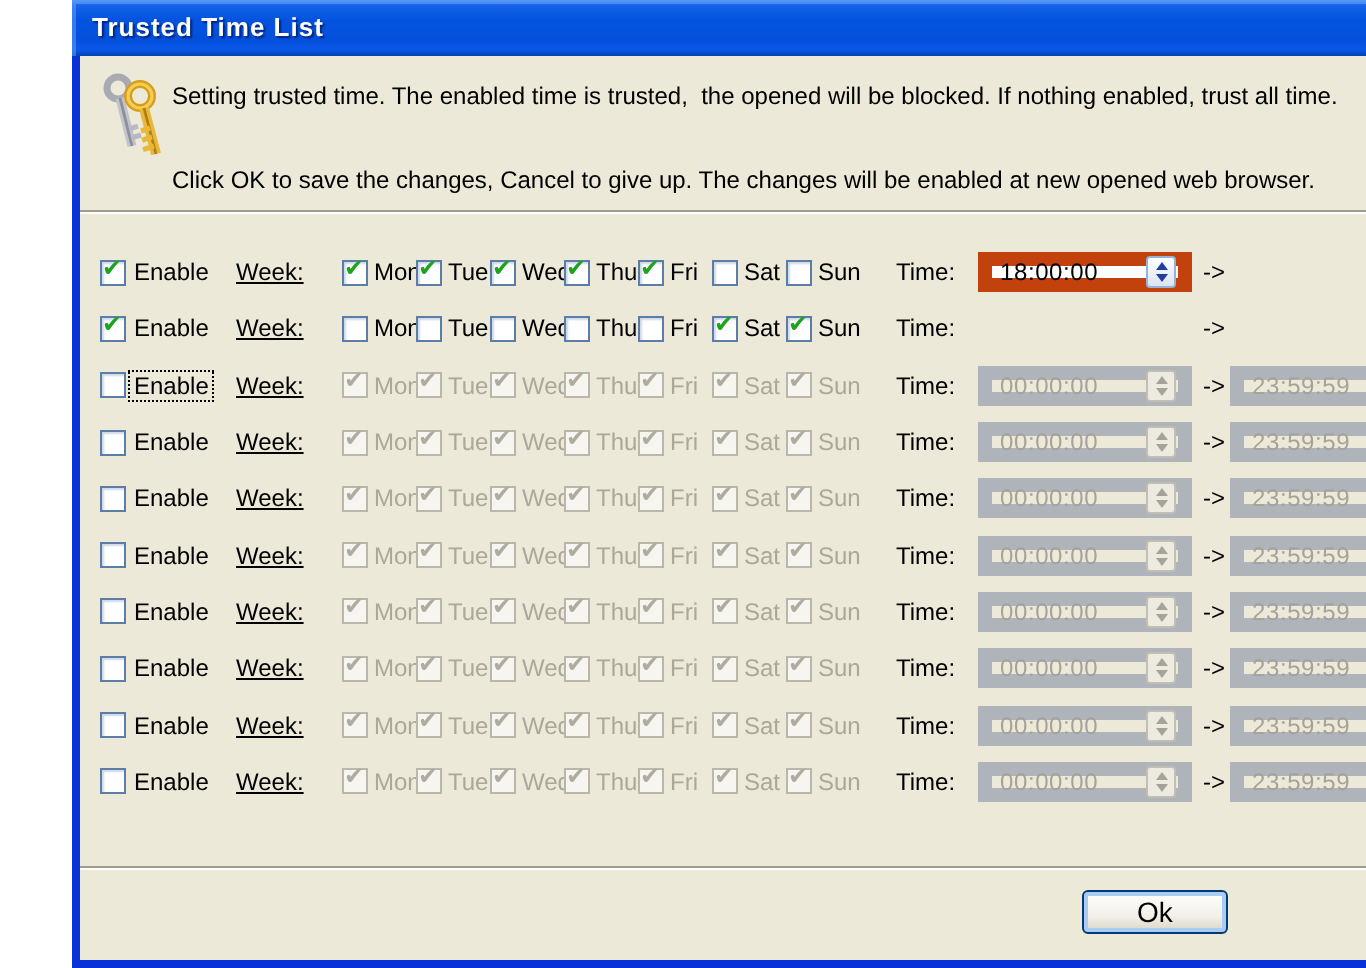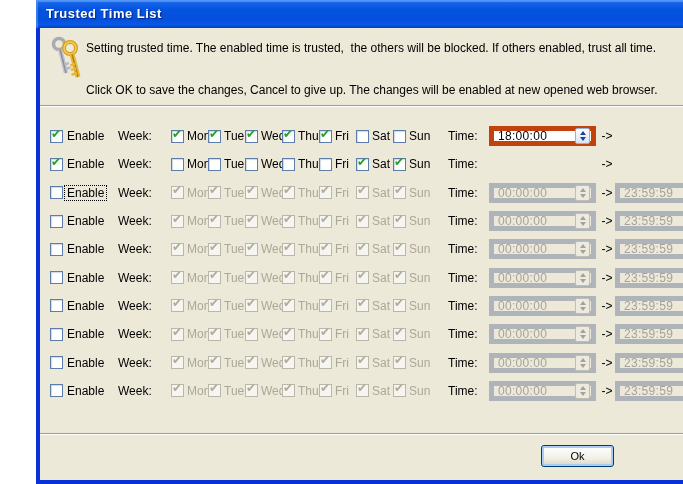--- a/index.html
+++ b/index.html
@@ -48,31 +48,31 @@
   }
   .check { position:absolute; left:0px; top:-3px; font-size:12px; line-height:13px; color:#1FA31F; visibility:hidden; }
   .cb.checked .check { visibility:visible; }
   .cb.disabled { border-color:#BAB7AA; box-shadow:none; background:#F6F5EF; }
   .cb.disabled .check { color:#AFAC9F; }
 
   .enable { left:10px; display:flex; align-items:center; cursor:pointer; }
   .enable .cb-label { margin-left:2px; padding:0 2px; }
   .enable.focused .cb-label { outline:1px dotted #000; }
 
-  .week-label { left:78px; }
+  .week-label { left:78px;text-decoration:underline; }
   .time-label { left:408px;text-align:center; }
 
   .days { left:131px; display:flex; }
   .day { width:37px; display:flex; align-items:center; cursor:pointer; }
   .day .day-label { margin-left:3px; width:21px; overflow:hidden; white-space:nowrap; }
   .day.disabled { cursor:default; }
   .day.disabled .day-label { color:#ACA899; }
 
   
-  .spin { height:20px; border:5px solid #c2410c; background:#fff; display:flex; align-items:center; }
+  .spin { height:20px; border:7px solid #c2410c; background:#fff; display:flex; align-items:center; }
   .spin-start { left:449px; width:107px; }
   .spin-end { left:575px; width:95px; }
   .spin-val { flex:1; padding-left:4px; letter-spacing:.3px; }
   .spin-btns {
     width:15px; height:16px; margin-right:1px; border:1px solid #93B2DC; border-radius:2px;
     background:linear-gradient(180deg,#FEFEFE,#DCE4F2);
     display:flex; flex-direction:column; align-items:center; justify-content:space-evenly; cursor:pointer;
   }
   .tri-up { width:0; height:0; border-left:3px solid transparent; border-right:3px solid transparent; border-bottom:4px solid #1F3F9E; }
   .tri-dn { width:0; height:0; border-left:3px solid transparent; border-right:3px solid transparent; border-top:4px solid #1F3F9E; }
@@ -81,21 +81,21 @@
   .spin.disabled .spin-btns { border-color:#C2BFB2; background:#EDEAE0; cursor:default; }
   .spin.disabled .tri-up { border-bottom-color:#A5A29A; }
   .spin.disabled .tri-dn { border-top-color:#A5A29A; }
 
   .arrow { left:559px; width:16px; text-align:center; }
 
   .btnrow { position:absolute; top:417px; left:0; right:0; height:22px; }
   .btn {
     position:absolute; height:22px; border:1px solid #003C74; border-radius:3px;
     background:linear-gradient(180deg,#FFFFFF 0%,#F2F0E8 60%,#E0DCD0 88%,#D2CCBC 100%);
-    font-family:"Liberation Sans",sans-serif; font-size:11px; color:#000; cursor:pointer;
+    font-family:"Liberation Sans",sans-serif; font-size:14px; color:#000; cursor:pointer;
   }
   .btn-ok { left:501px; width:73px; box-shadow: inset 0 0 0 2px #A9CCF2; }
   .btn-cancel { left:583px; width:71px; }
 </style>
 </head>
 <body>
 
 <div class="window">
   <div class="titlebar">
     <span class="title">Trusted Time List</span>
@@ -117,21 +117,21 @@
       </g>
 
       <g>
         <circle cx="22" cy="13" r="6" fill="none" stroke="#D79E1C" stroke-width="4"></circle>
         <circle cx="22" cy="13" r="6" fill="none" stroke="#F4CE54" stroke-width="1.6"></circle>
         <path d="M24 19 L30 42" stroke="#E8B83A" stroke-width="5"></path>
         <path d="M24 19 L30 42" stroke="#B57F10" stroke-width="1.4"></path>
         <path d="M29 38 l-5.5 1.8 M28 33.5 l-5 1.6 M27 29 l-4.5 1.5" stroke="#E8B83A" stroke-width="2.6"></path>
       </g>
     </svg>
-    <div class="inst-line1">Setting trusted time. The enabled time is trusted,  the others will be blocked. If others enabled, trust all time.</div>
+    <div class="inst-line1">Setting trusted time. The enabled time is trusted,  the opened will be blocked. If nothing enabled, trust all time.</div>
     <div class="inst-line2">Click OK to save the changes, Cancel to give up. The changes will be enabled at new opened web browser.</div>
 
     <div class="sep sep-top"></div>
 
     <div class="rows" id="rows">
   <div class="row">
     <label class="enable">
       <span class="cb checked">
               <span class="check">✔</span>
             </span>

